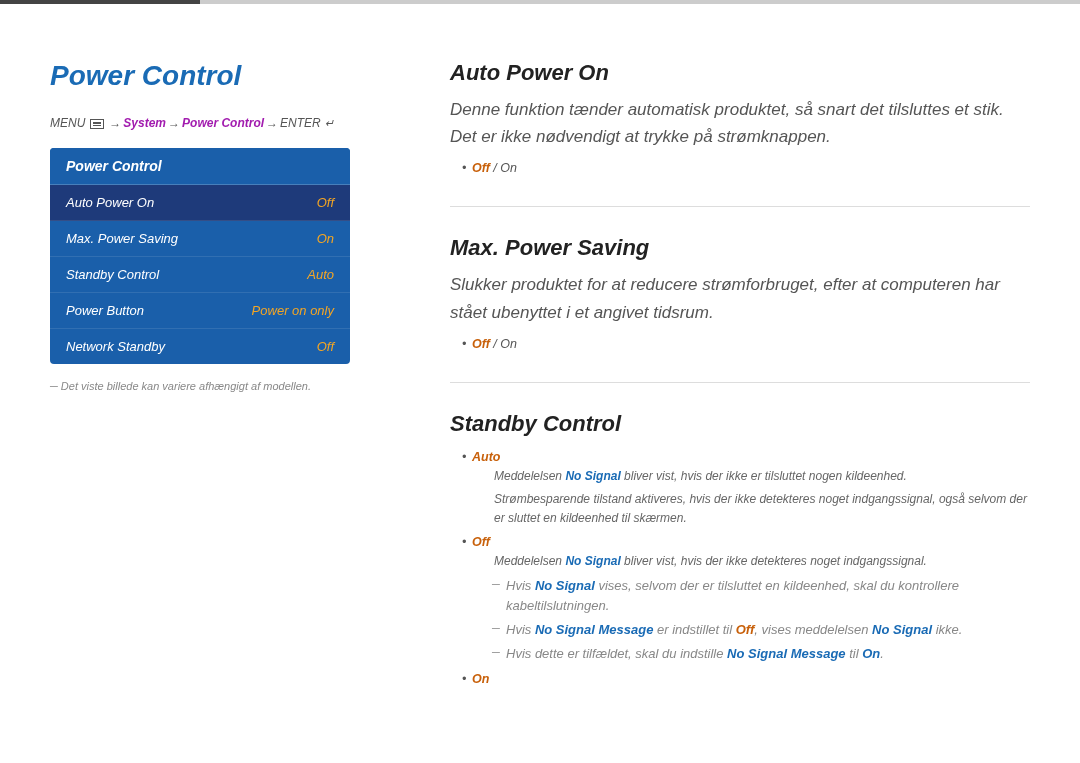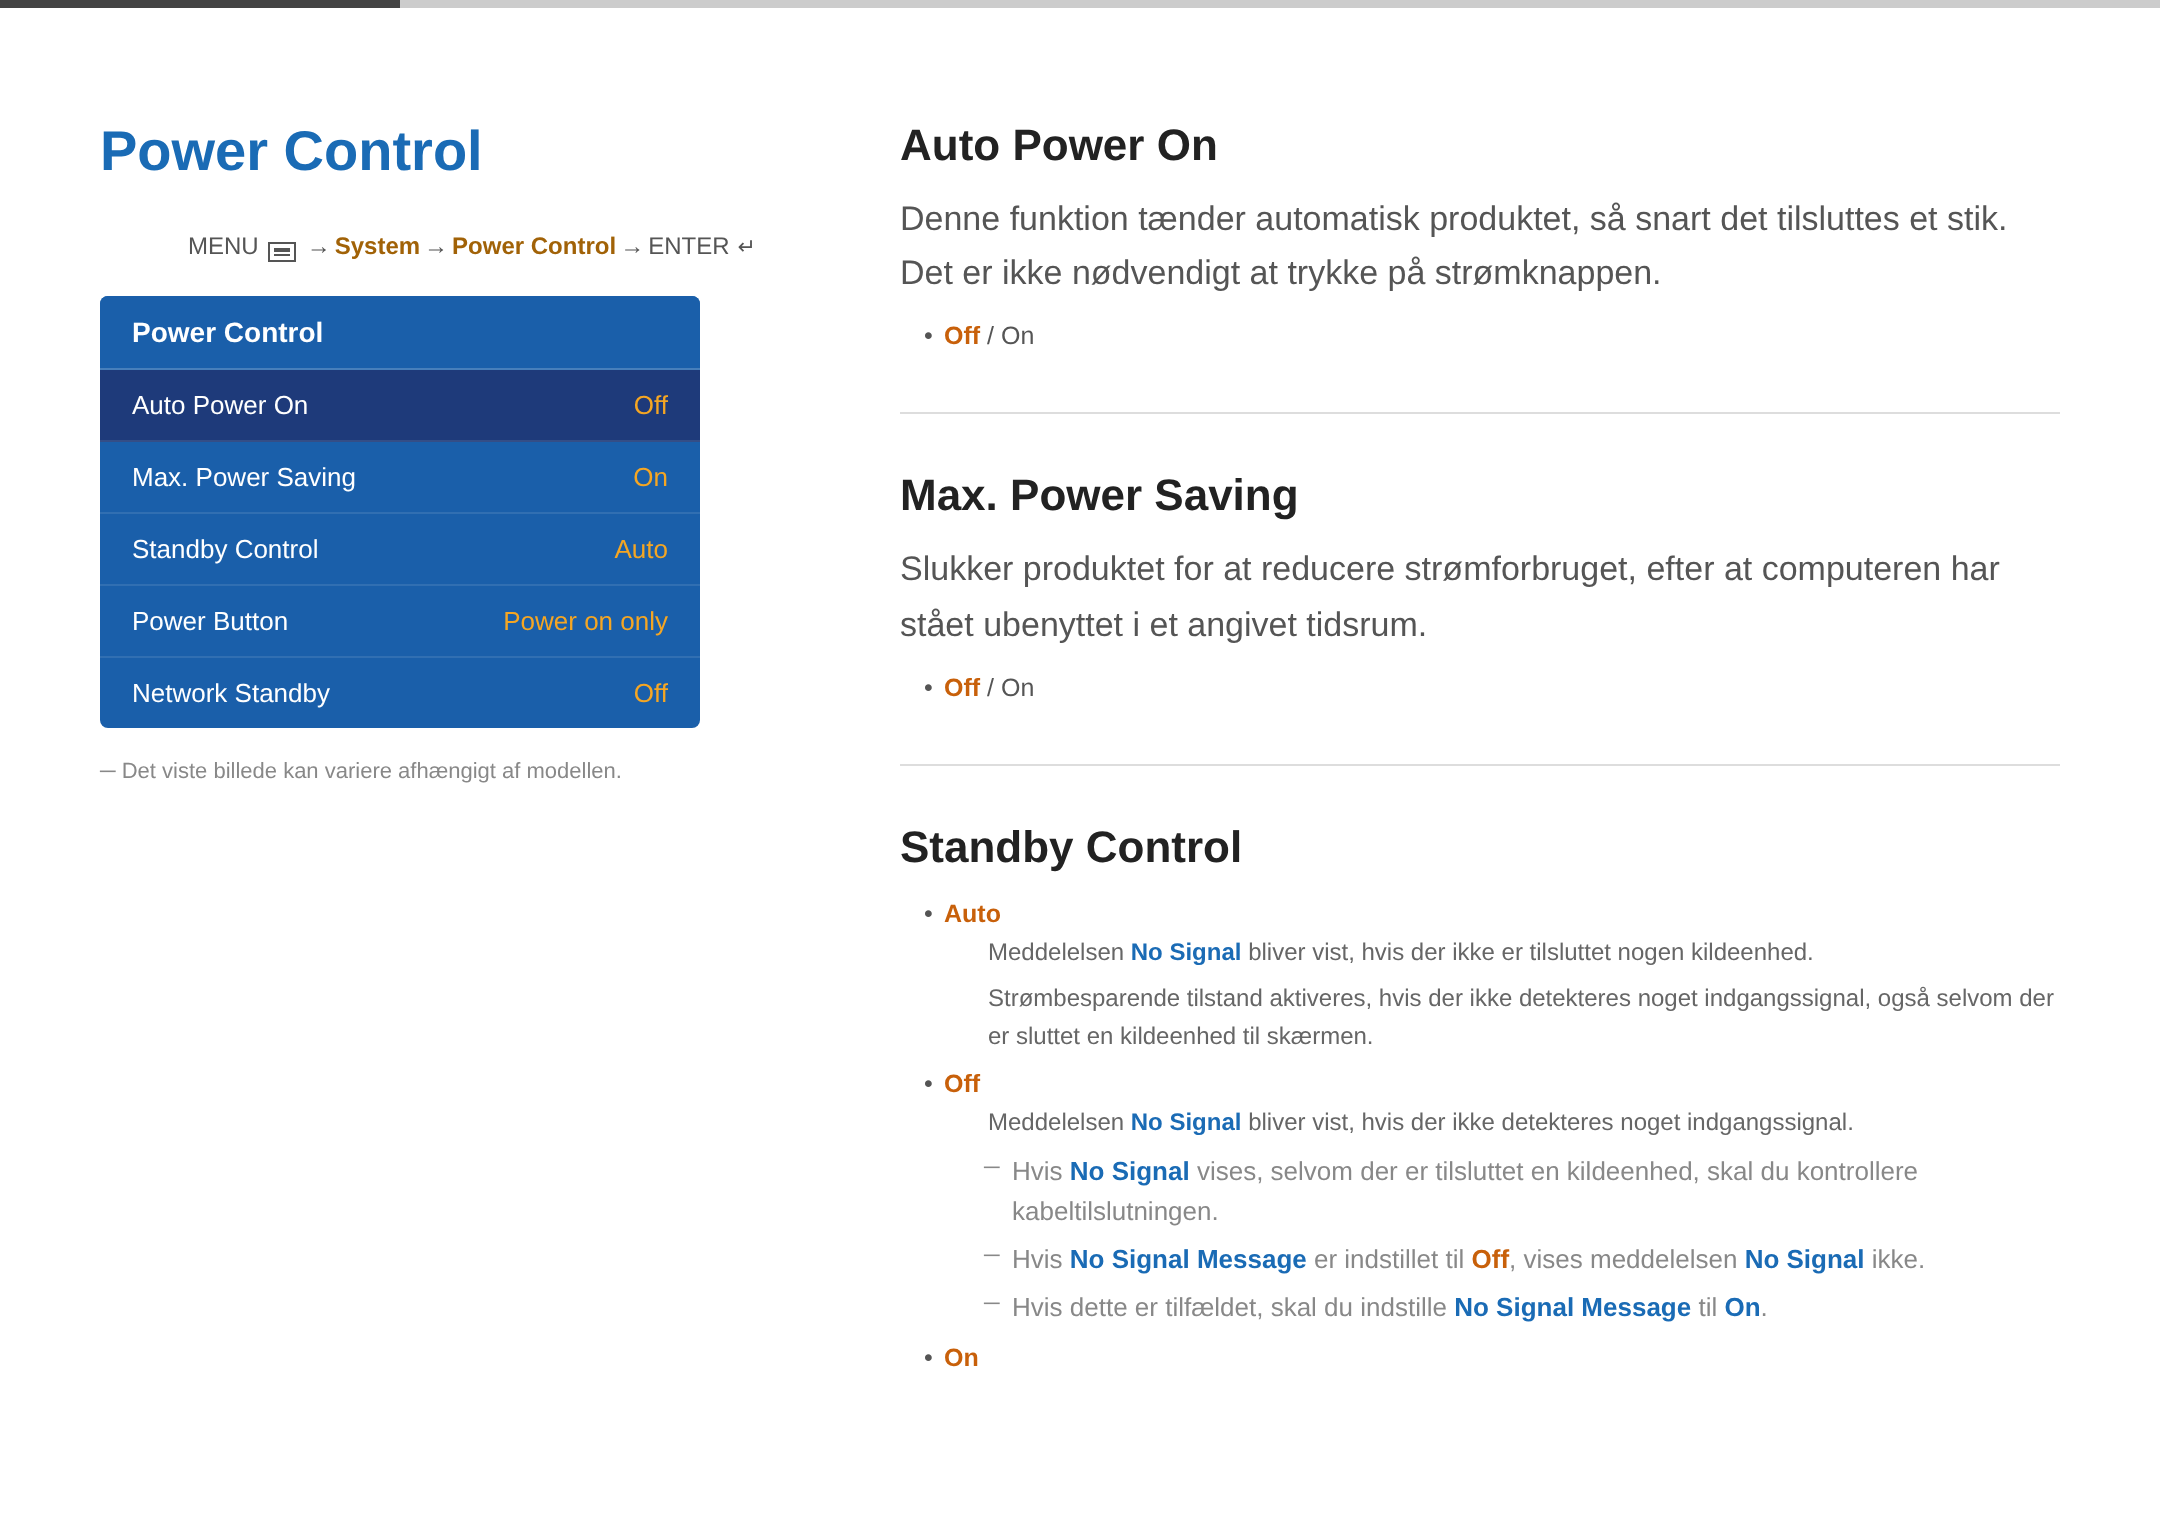--- a/index.html
+++ b/index.html
@@ -24,44 +24,44 @@
     .top-bar-accent {
       width: 200px;
       height: 4px;
       background: #444;
     }
 
     .page-container {
       display: flex;
       padding: 60px 50px 40px 50px;
       gap: 60px;
+      font-style: italic;
     }
 
     
     .left-column {
       width: 340px;
       flex-shrink: 0;
     }
 
     .page-title {
       font-size: 28px;
       font-weight: bold;
       color: #1a6bb5;
       margin-bottom: 24px;
     }
 
     .menu-path {
       font-size: 12px;
       color: #555;
       margin-bottom: 18px;
       display: flex;
-      align-items: flex-end;
+      align-items: center;
       gap: 2px;
       flex-wrap: wrap;
-      margin-left: 44px;
     }
     .menu-path .menu-icon {
       display: inline-block;
       width: 14px;
       height: 10px;
       border: 1.5px solid #555;
       margin: 0 3px;
       position: relative;
       top: 1px;
     }
@@ -80,21 +80,21 @@
       height: 1.5px;
       background: #555;
       margin: 1px auto 0;
     }
     .menu-path .enter-icon {
       display: inline-block;
       font-size: 11px;
       margin-left: 2px;
     }
     .menu-path .link {
-      color: #a16207;
+      color: #a21caf;
       font-weight: bold;
     }
 
     
     .menu-box {
       background: #1a5faa;
       border-radius: 4px;
       overflow: hidden;
       width: 300px;
     }

